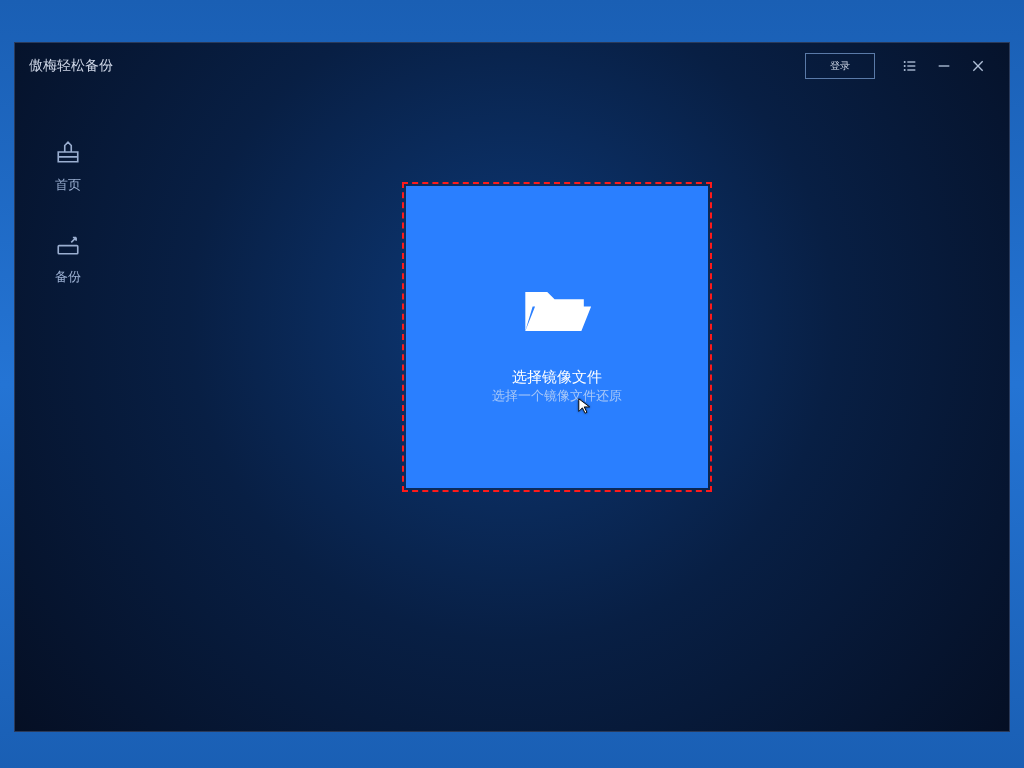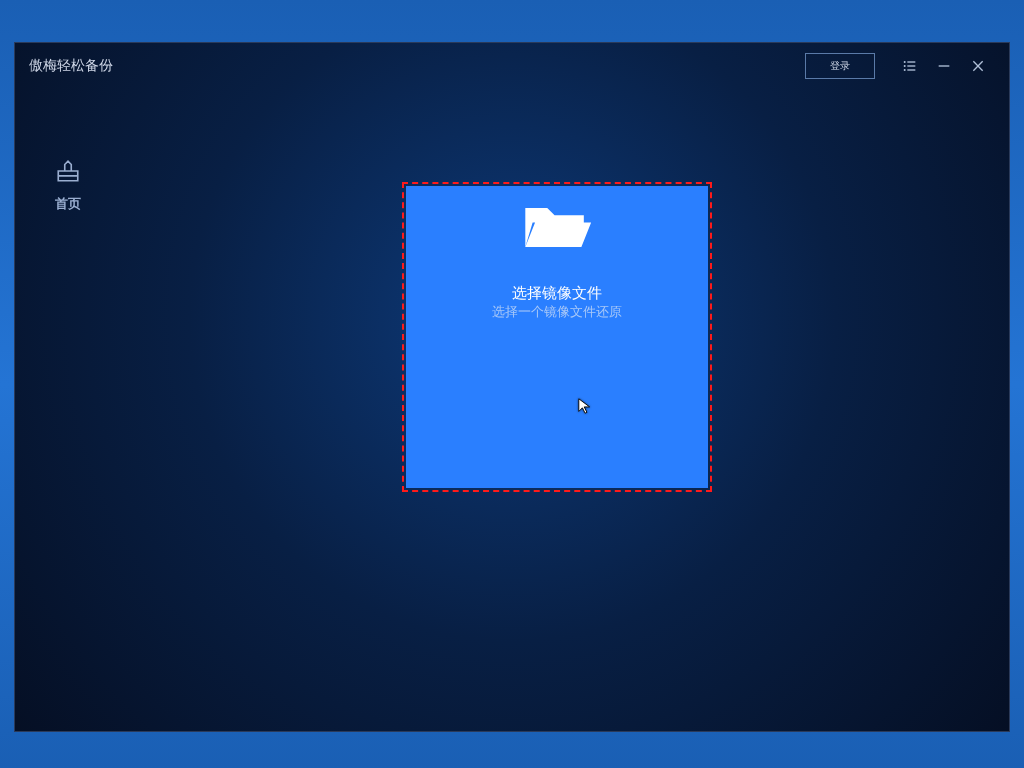--- a/index.html
+++ b/index.html
@@ -58,26 +58,24 @@
     width: 106px;
     display: flex;
     flex-direction: column;
     padding-top: 50px;
   }
   .side-item {
     height: 92px;
     display: flex;
     flex-direction: column;
     align-items: center;
-    justify-content: center;
     color: #9aaed0;
     font-size: 13px;
     cursor: pointer;
     gap: 8px;
-    font-weight: bold;
   }
   .side-item.active {
     background: #2a7fff;
     color: #ffffff;
   }
   .side-item svg { width: 26px; height: 26px; }
   .side-label { }
   .main {
     flex: 1;
     position: relative;
@@ -85,21 +83,21 @@
   .tile {
     position: absolute;
     left: 285px;
     top: 97px;
     width: 302px;
     height: 302px;
     background: #2a7fff;
     display: flex;
     flex-direction: column;
     align-items: center;
-    justify-content: flex-start;
+    justify-content: center;
     color: #fff;
     cursor: pointer;
   }
   .tile-border {
     position: absolute;
     left: 281px;
     top: 93px;
     width: 310px;
     height: 310px;
     border: 2px dashed #ff1a1a;
@@ -152,20 +150,29 @@
 
       <div class="side-item">
         <span>
           <svg viewBox="0 0 32 32">
               <path d="M4 22h24v6H4z M4 22 L4 16 L28 16 L28 22 M12 8 L16 4 L20 8 L20 16 L12 16 Z" fill="none" stroke="currentColor" stroke-width="2"></path>
             </svg>
         </span>
         <span class="side-label">首页</span>
       </div>
 
+      <div class="side-item">
+        <span>
+          <svg viewBox="0 0 32 32">
+              <rect x="4" y="18" width="24" height="10" rx="1" fill="none" stroke="currentColor" stroke-width="2"></rect>
+              <path d="M20 14 L26 8 M26 8 L22 8 M26 8 L26 12" fill="none" stroke="currentColor" stroke-width="2"></path>
+            </svg>
+        </span>
+        <span class="side-label">备份</span>
+      </div>
 
 
 
 
 
     </div>
 
     <div class="main">
       <div class="tile">
         <span class="tile-icon">

